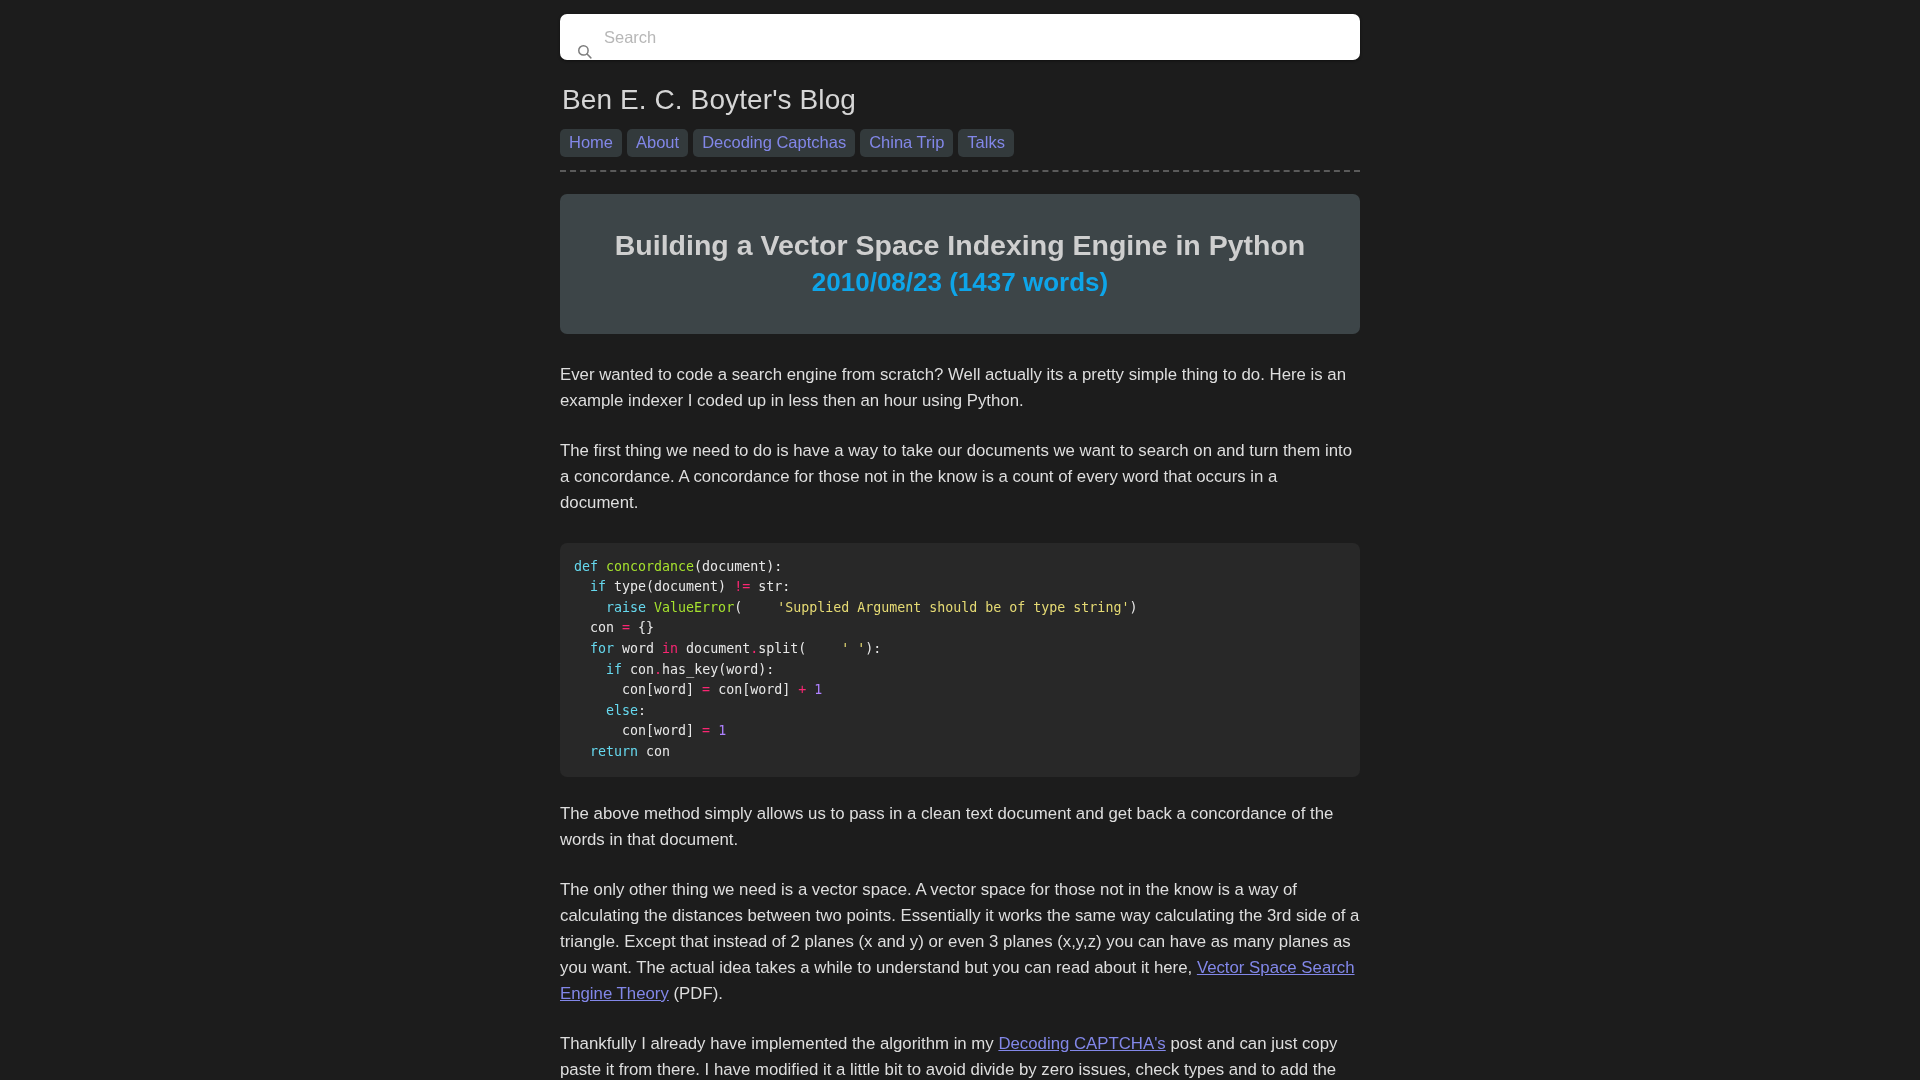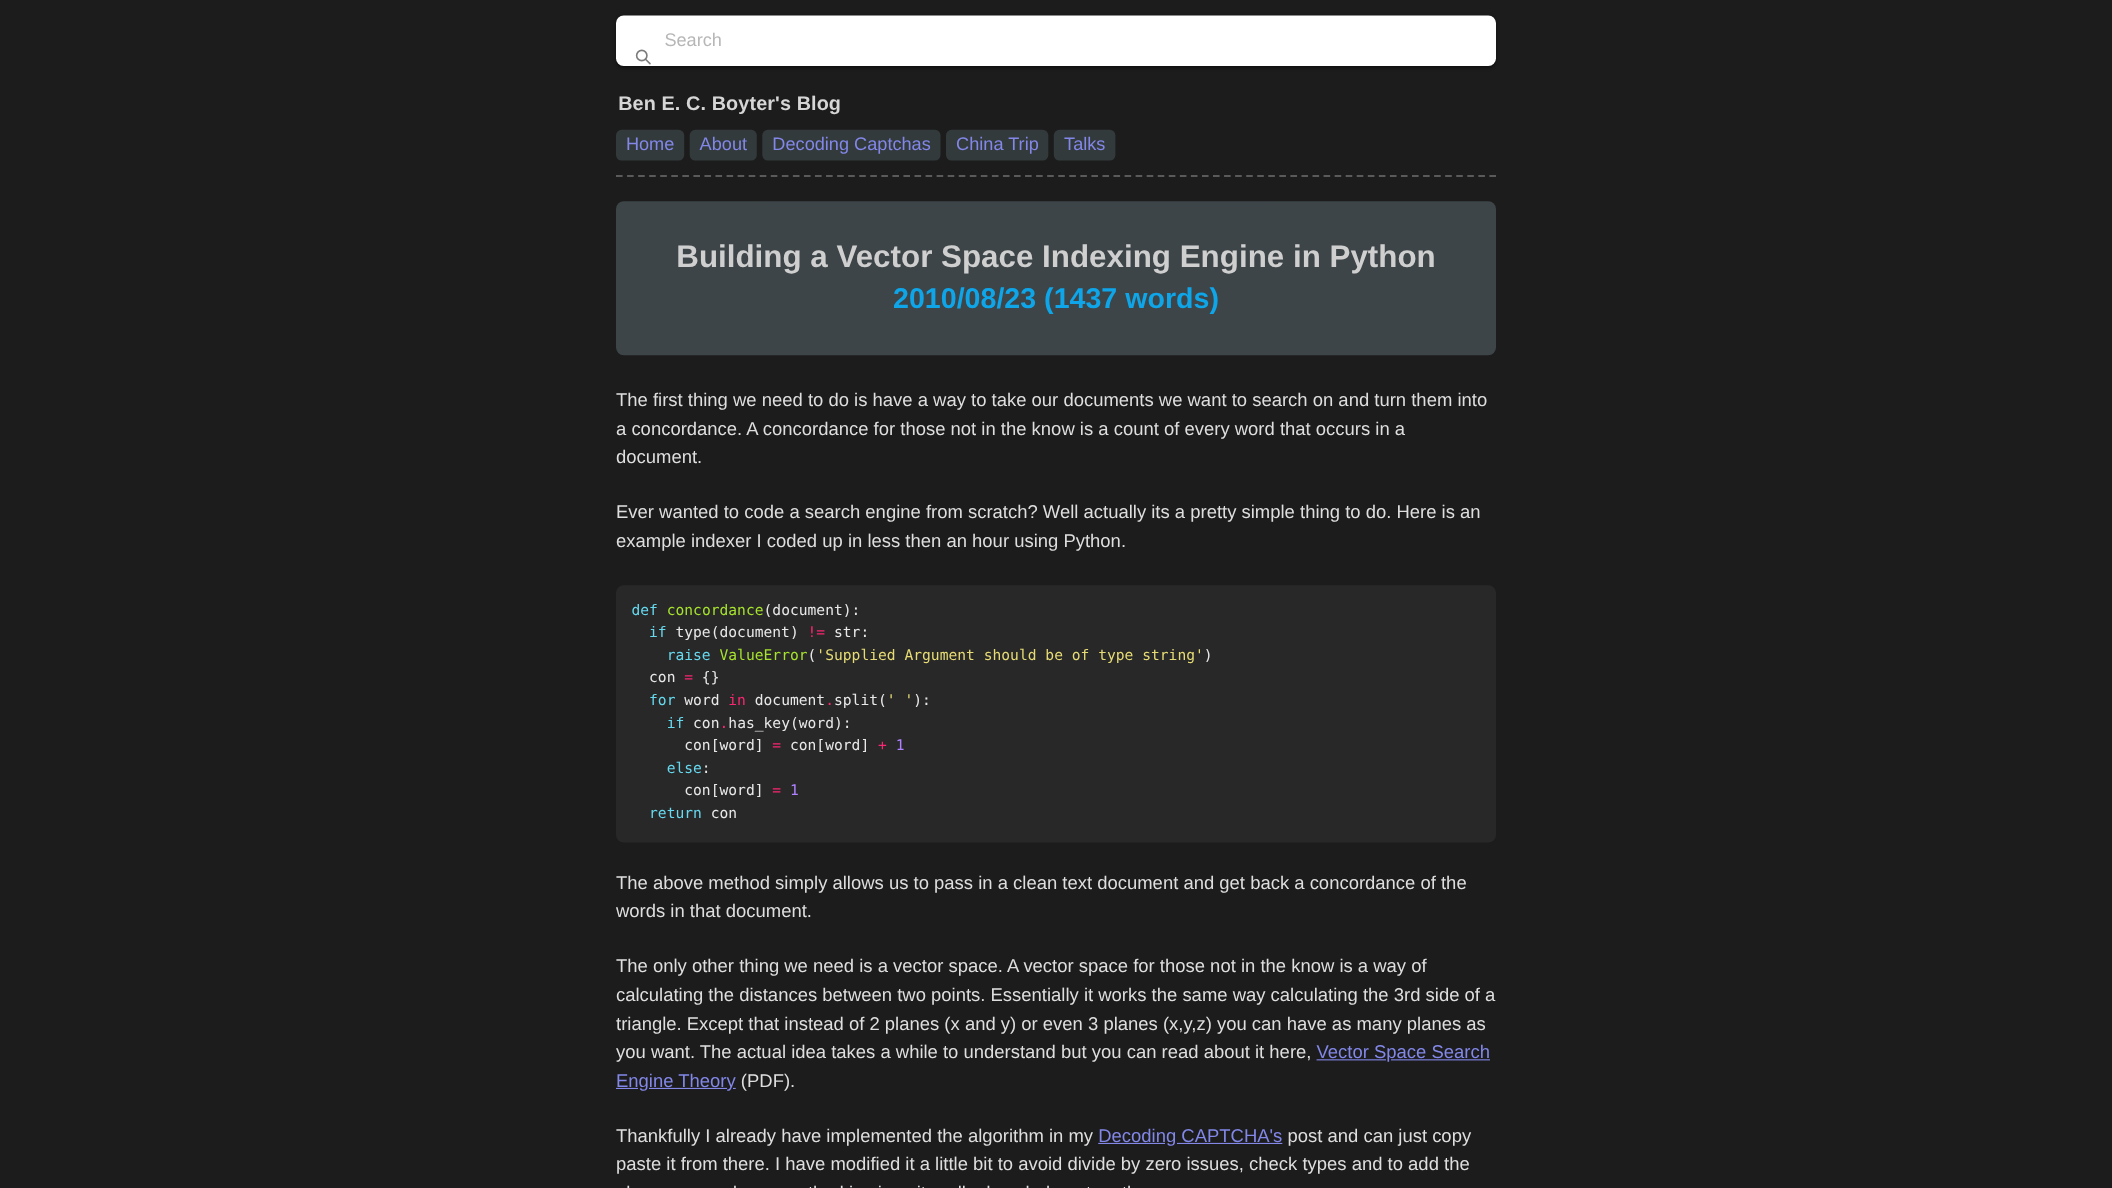--- a/index.html
+++ b/index.html
@@ -53,22 +53,22 @@
     color: #222;
     width: 100%;
     height: 100%;
     padding: 0;
   }
   .search-input::placeholder { color: #b7b7b7; }
 
   
   .site-title {
     margin: 24px 0 0 2px;
-    font-size: 18px;
-    font-weight: bold;
+    font-size: 28px;
+    font-weight: normal;
     color: #d6d6d6;
     letter-spacing: .1px;
   }
 
   
   .nav {
     margin-top: 13px;
     display: flex;
     gap: 5px;
   }
@@ -140,21 +140,21 @@
     margin: 0;
     font-family: "DejaVu Sans Mono", monospace;
     font-size: 13.3px;
     line-height: 1.55;
     color: #e8e8e8;
     white-space: pre;
   }
   .kw  { color: #66d9ef; }   
   .fn  { color: #a6e22e; }   
   .op  { color: #f92672; }   
-  .str { color: #e6db74; }   
+  .str { color: #e6db74; margin-left: 35px; }   
   .num { color: #ae81ff; }   
   .pl  { color: #e8e8e8; }   
 </style>
 </head>
 <body>
 
 <div class="page">
   <div class="container">
 
     <div class="search-wrap">
@@ -177,22 +177,22 @@
 
     <hr class="divider">
 
     <header class="post-header">
       <h2 class="post-title">Building a Vector Space Indexing Engine in Python</h2>
       <div class="post-meta">2010/08/23 (1437 words)</div>
     </header>
 
     <div class="content">
 
+      <p class="para">Ever wanted to code a search engine from scratch? Well actually its a pretty simple thing to do. Here is an example indexer I coded up in less then an hour using Python.</p>
       <p class="para">The first thing we need to do is have a way to take our documents we want to search on and turn them into a concordance. A concordance for those not in the know is a count of every word that occurs in a document.</p>
-      <p class="para">Ever wanted to code a search engine from scratch? Well actually its a pretty simple thing to do. Here is an example indexer I coded up in less then an hour using Python.</p>
 
       <div class="code-block">
         <pre class="code"><span class="kw">def</span> <span class="fn">concordance</span><span class="pl">(document):</span>
   <span class="kw">if</span> <span class="pl">type(document) </span><span class="op">!=</span><span class="pl"> str:</span>
     <span class="kw">raise</span> <span class="fn">ValueError</span><span class="pl">(</span><span class="str">'Supplied Argument should be of type string'</span><span class="pl">)</span>
   <span class="pl">con </span><span class="op">=</span><span class="pl"> {}</span>
   <span class="kw">for</span> <span class="pl">word </span><span class="op">in</span><span class="pl"> document</span><span class="op">.</span><span class="pl">split(</span><span class="str">' '</span><span class="pl">):</span>
     <span class="kw">if</span> <span class="pl">con</span><span class="op">.</span><span class="pl">has_key(word):</span>
       <span class="pl">con[word] </span><span class="op">=</span><span class="pl"> con[word] </span><span class="op">+</span> <span class="num">1</span>
     <span class="kw">else</span><span class="pl">:</span>

